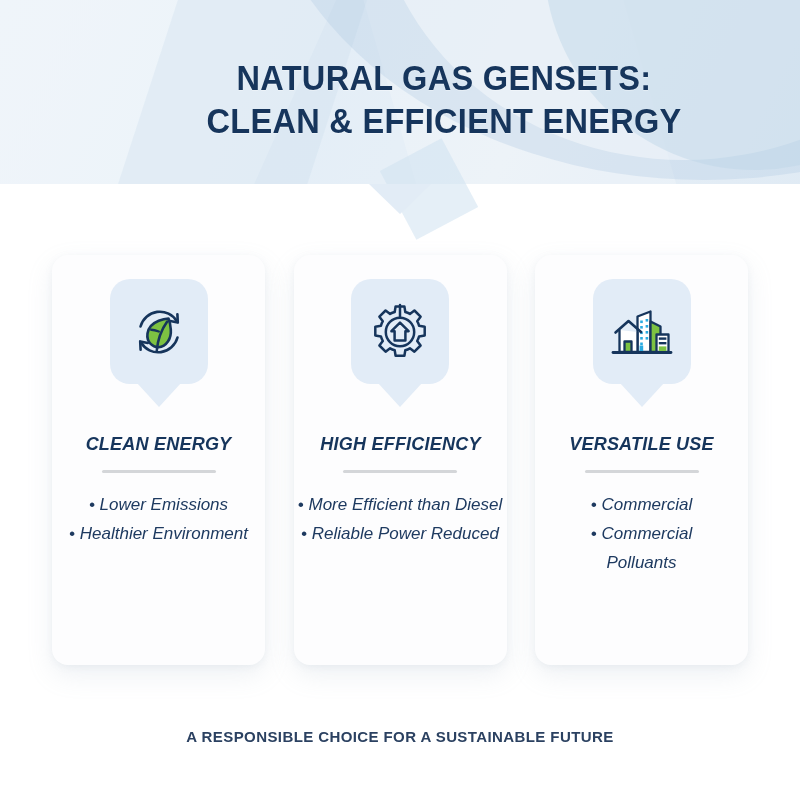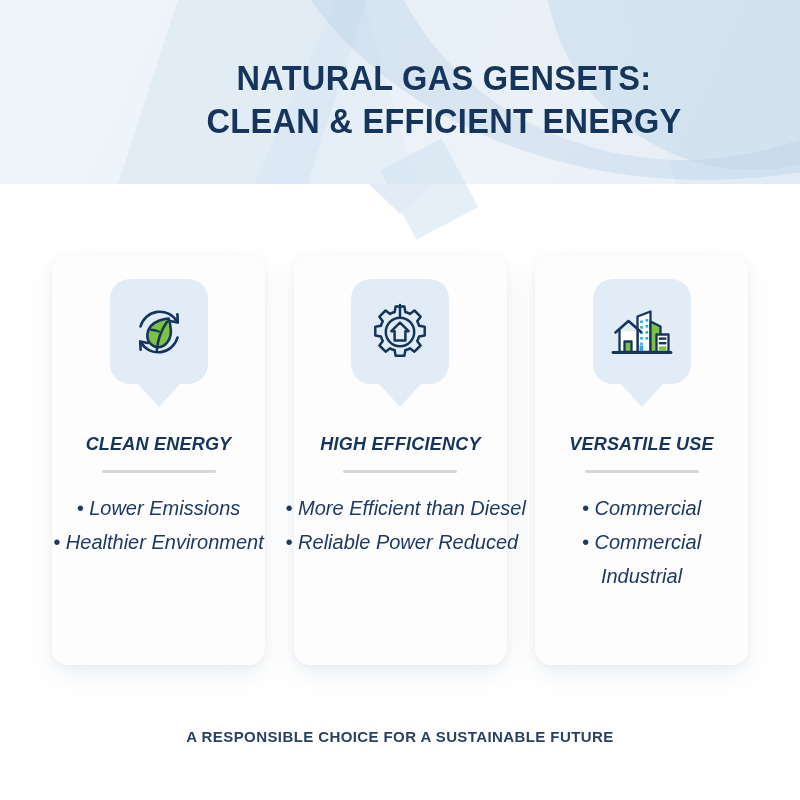--- a/index.html
+++ b/index.html
@@ -184,21 +184,21 @@
   .card-list {
     position: absolute;
     left: -8px;
     top: 236px;
     width: calc(100% + 16px);
     margin: 0;
     padding: 0;
     list-style: none;
     text-align: center;
     color: #1e3a60;
-    font-size: 20px;
+    font-size: 17px;
     line-height: 1.70;
   }
   .card-list li {
     white-space: nowrap;
   }
 
   
   .footer {
     position: absolute;
     left: 0;
@@ -327,19 +327,19 @@
           <path d="M3.0 50.5 L61.0 50.5" stroke="#16355c" stroke-width="2.8" stroke-linecap="round"></path>
         </svg>
       </div>
       <div class="badge-tip"></div>
     </div>
     <div class="card-title">VERSATILE USE</div>
     <div class="card-divider"></div>
     <ul class="card-list">
       <li>• Commercial</li>
       <li>• Commercial</li>
-      <li>Industrial</li>
+      <li>Polluants</li>
     </ul>
   </div>
 
 </div>
 
 <div class="footer">A RESPONSIBLE CHOICE FOR A SUSTAINABLE FUTURE</div>
 
 </body></html>

